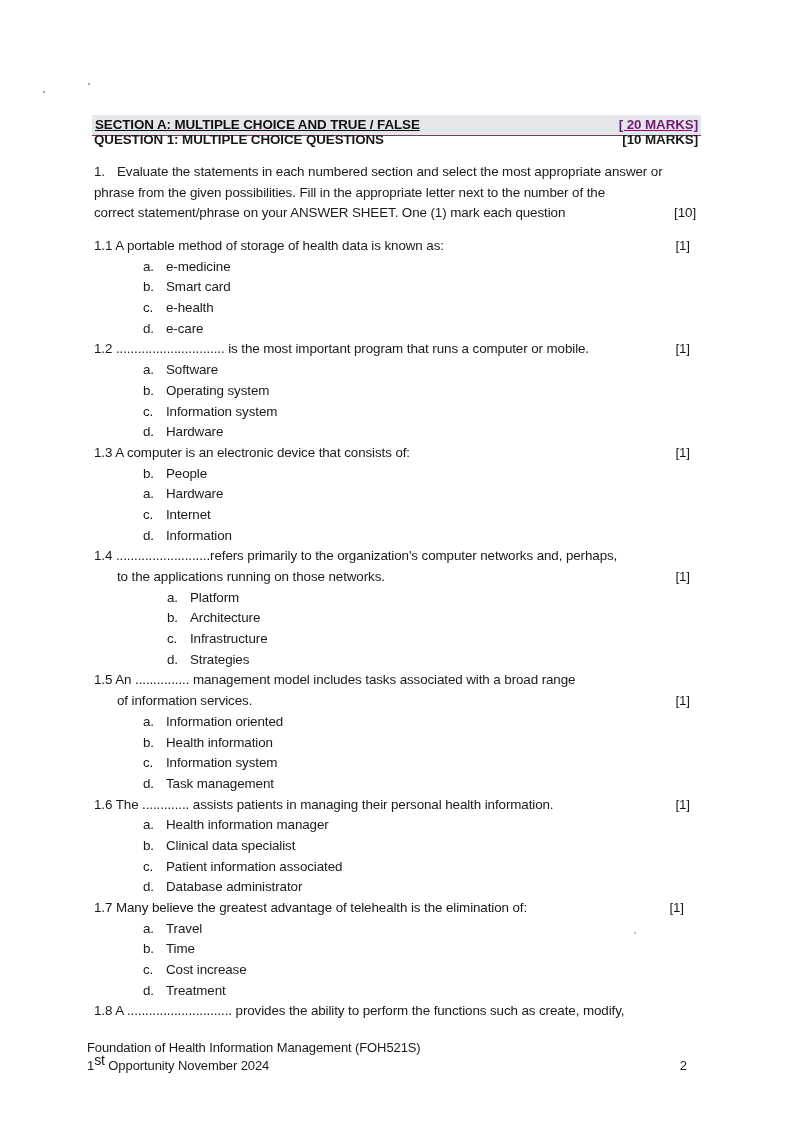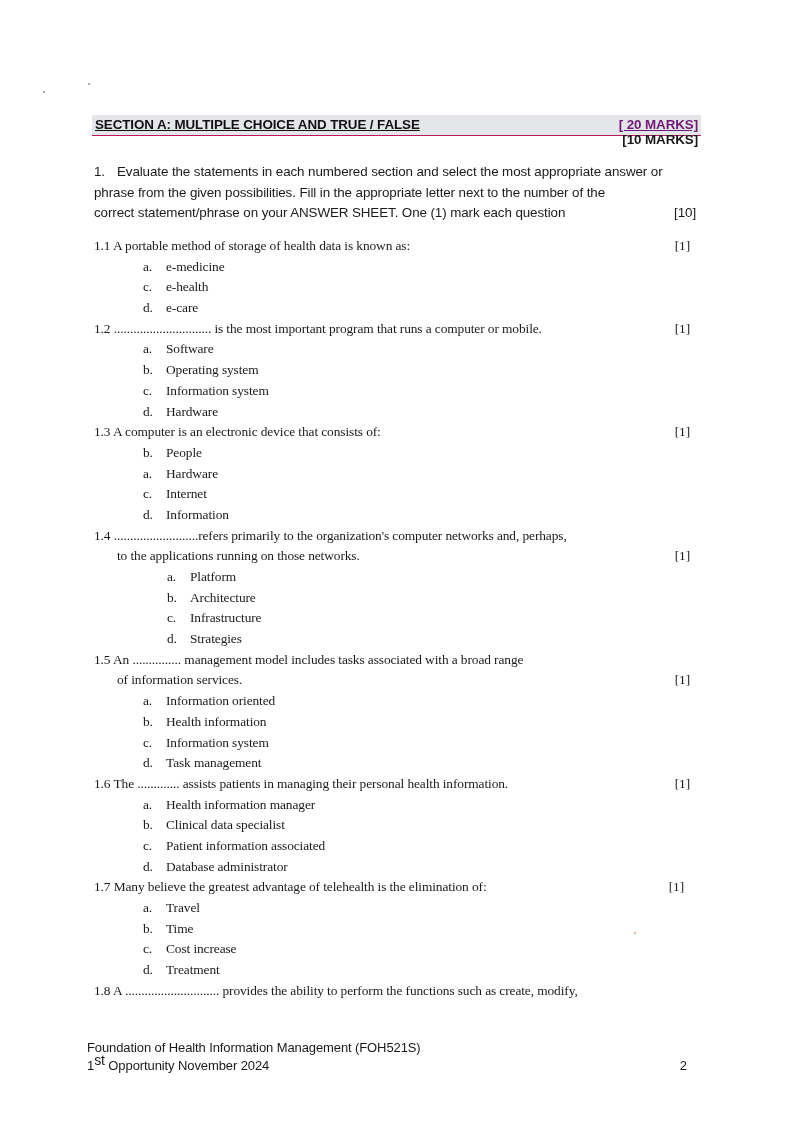--- a/index.html
+++ b/index.html
@@ -86,21 +86,20 @@
       right: 2px;
       top: 0;
     }
     .num-gap { display: inline-block; width: 12px; }
 
     .questions {
       position: absolute;
       left: 94px;
       top: 236px;
       width: 600px;
-      font-family: Liberation Serif, serif;
     }
     .qline {
       position: relative;
       height: 20.7px;
       line-height: 20.7px;
       white-space: nowrap;
     }
     .qline .marks {
       position: absolute;
       right: 4px;
@@ -143,20 +142,21 @@
   <div class="speck" style="left:43px; top:91px;"></div>
   <div class="speck" style="left:88px; top:83px;"></div>
   <div class="speck" style="left:634px; top:932px; background:#d9a66a;"></div>
 
   <div class="section-bar">
     <span class="section-title">SECTION A: MULTIPLE CHOICE AND TRUE / FALSE</span>
     <span class="section-marks">[ 20 MARKS]</span>
   </div>
 
   <div class="question-heading">
+    <span>QUESTION 1: MULTIPLE CHOICE QUESTIONS</span>
     <span class="marks">[10 MARKS]</span>
   </div>
 
   <div class="instructions">
     <div class="line">
       <span>1.</span><span class="num-gap"></span><span>Evaluate the statements in each numbered section and select the most appropriate answer or</span>
     </div>
     <div class="line">
       <span>phrase from the given possibilities. Fill in the appropriate letter next to the number of the</span>
     </div>
@@ -168,20 +168,21 @@
 
   <div class="questions">
 
     <div>
       <div class="qline">
         <span>1.1</span>
         <span>A portable method of storage of health data is known as:</span>
         <span class="marks">[1]</span>
       </div>
       <div class="option"><span class="letter">a.</span><span>e-medicine</span></div>
+      <div class="option"><span class="letter">b.</span><span>Smart card</span></div>
       <div class="option"><span class="letter">c.</span><span>e-health</span></div>
       <div class="option"><span class="letter">d.</span><span>e-care</span></div>
     </div>
 
     <div>
       <div class="qline">
         <span>1.2</span>
         <span>.............................. is the most important program that runs a computer or mobile.</span>
         <span class="marks">[1]</span>
       </div>

